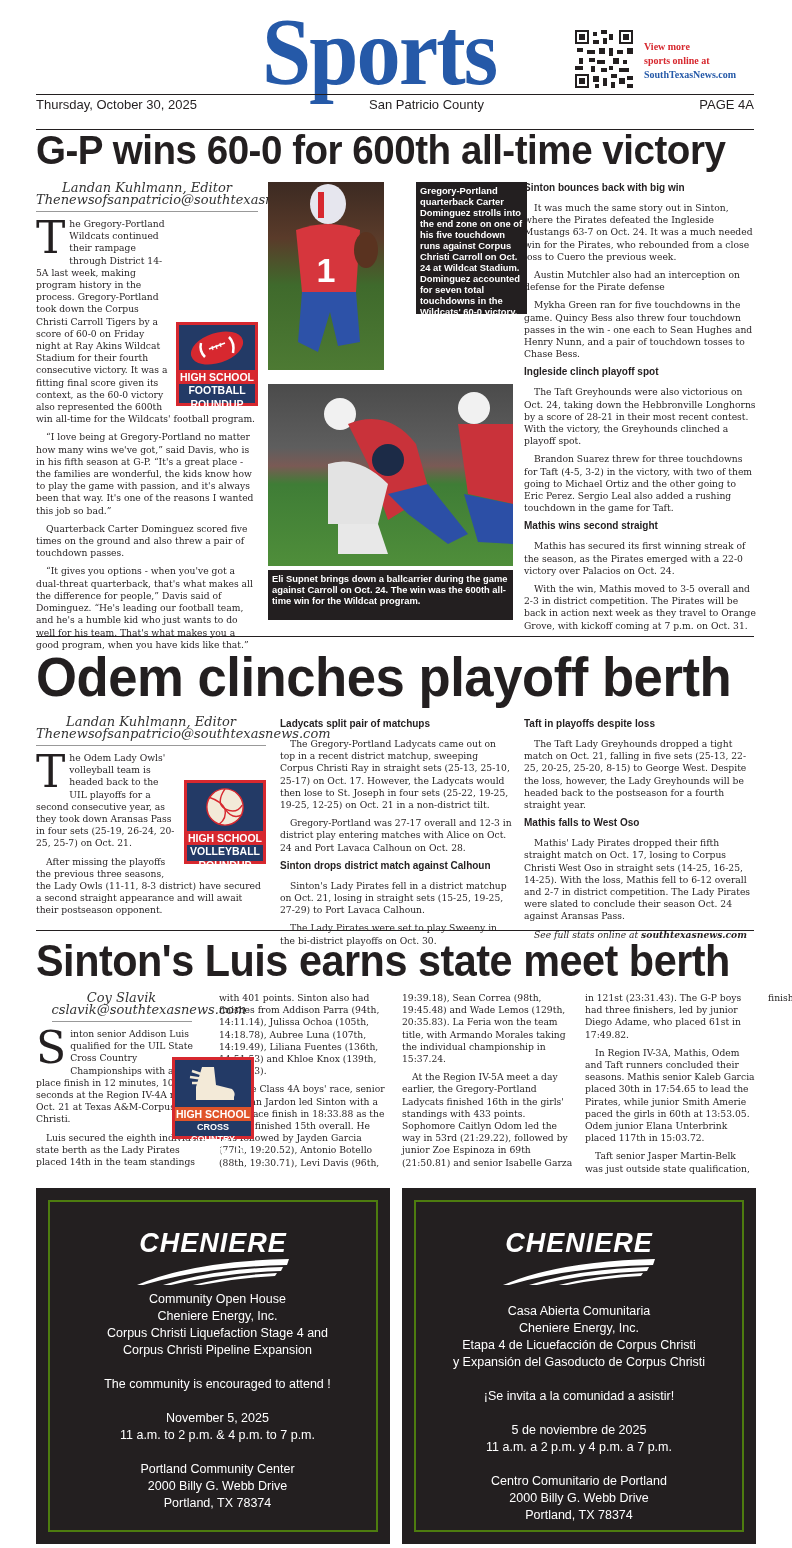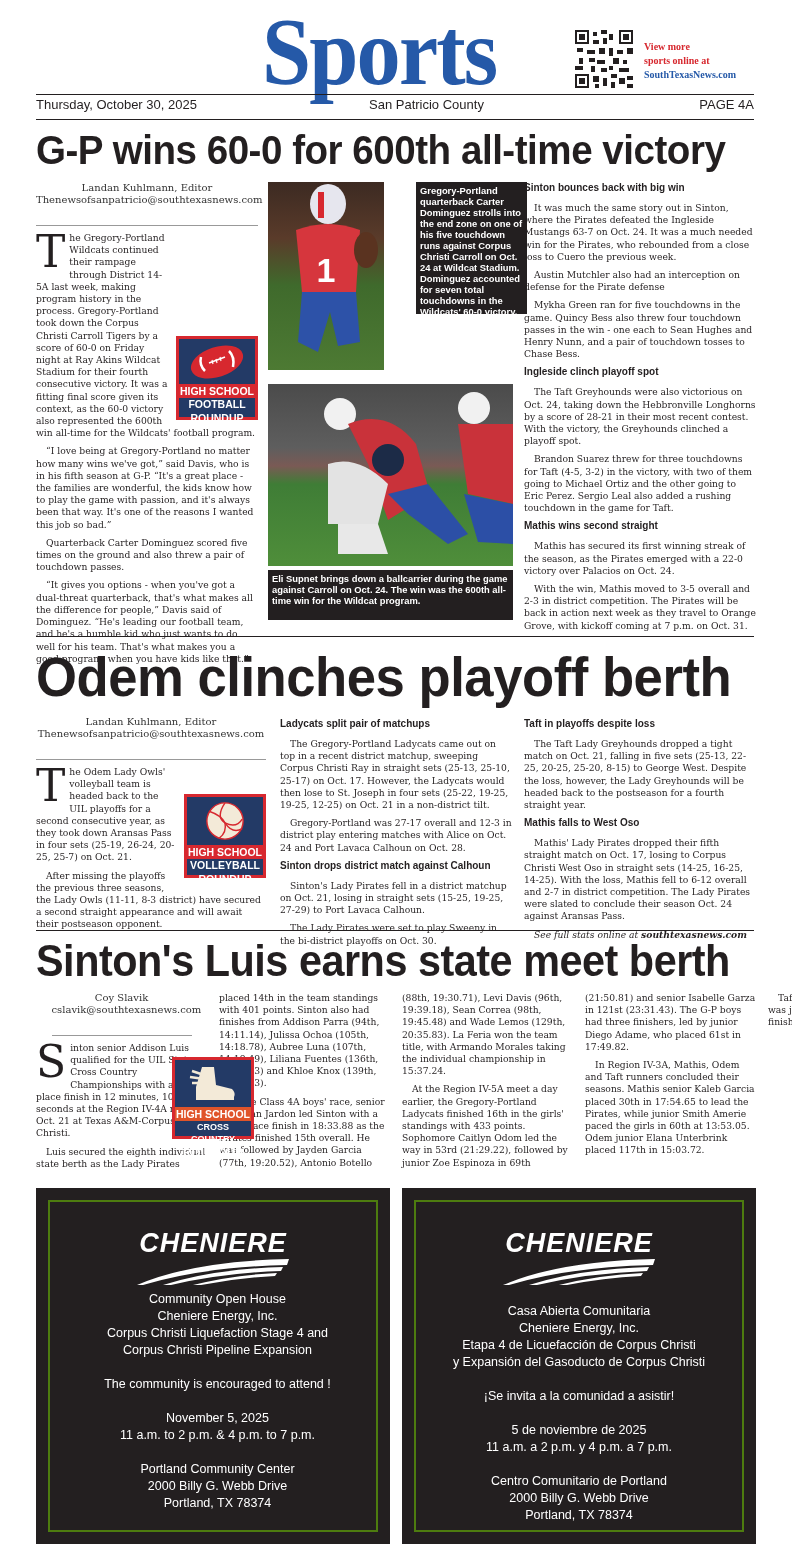--- a/index.html
+++ b/index.html
@@ -3,27 +3,27 @@
 <meta charset="utf-8">
 <style>
   * { box-sizing: border-box; margin: 0; padding: 0; }
   body { width: 792px; height: 1548px; background: #ffffff; color: #231f20; font-family: "DejaVu Serif", serif; overflow: hidden; position: relative; }
   .abs { position: absolute; }
   .masthead-title { left: 262px; top: 8px; width: 250px; font-family: "Liberation Serif", serif; font-weight: bold; font-size: 96px; line-height: 88px; color: #2559a8; letter-spacing: -2px; transform: scaleX(0.92); transform-origin: left top; }
   .qr { left: 575px; top: 30px; width: 58px; height: 58px; }
   .promo { left: 644px; top: 40px; font-family: "Liberation Serif", serif; font-weight: bold; font-size: 10px; line-height: 14px; }
   .promo .red { color: #d7282f; display: block; }
   .promo .blue { color: #2559a8; display: block; }
-  .dateline { left: 36px; top: 94px; width: 718px; height: 26px; border-top: 1px solid #231f20; border-bottom: 1px solid #231f20; font-family: "Liberation Sans", sans-serif; font-size: 13px; line-height: 20px; color: #231f20; }
+  .dateline { left: 36px; top: 94px; width: 718px; height: 36px; border-top: 1px solid #231f20; border-bottom: 1px solid #231f20; font-family: "Liberation Sans", sans-serif; font-size: 13px; line-height: 20px; color: #231f20; }
   .dateline span { position: absolute; top: 0; }
   .headline { font-family: "Liberation Sans", sans-serif; font-weight: bold; color: #231f20; letter-spacing: -0.5px; white-space: nowrap; }
   .h1 { left: 36px; top: 124px; font-size: 41px; line-height: 52px; transform: scaleX(0.94); transform-origin: left top; }
   .h2 { left: 36px; top: 640px; font-size: 56px; line-height: 74px; transform: scaleX(0.94); transform-origin: left top; }
   .h3 { left: 36px; top: 934px; font-size: 44px; line-height: 54px; transform: scaleX(0.94); transform-origin: left top; }
-  .byline { font-family: "DejaVu Serif", serif; font-size: 10px; line-height: 12px; text-align: center; color: #333; padding-bottom: 19px; border-bottom: 1px solid #999; }
+  .byline { font-family: "DejaVu Serif", serif; font-style: italic; font-size: 13px; line-height: 12px; text-align: center; color: #333; padding-bottom: 5px; border-bottom: 1px solid #999; }
   .body { font-family: "DejaVu Serif", serif; font-size: 9.2px; line-height: 12.2px; color: #231f20; }
   .body p { text-indent: 10px; margin-bottom: 6px; }
   .body p.noindent { text-indent: 0; }
   .subhead { font-family: "Liberation Sans", sans-serif; font-weight: bold; font-size: 10px; line-height: 12px; color: #231f20; margin-top: 2px; }
   .subhead + p { margin-top: 8px; }
   .dropcap { float: left; font-family: "DejaVu Serif", serif; font-size: 44px; line-height: 36px; margin: 2px 4px 0 0; color: #231f20; }
   .badge { float: right; border: 3px solid #d7282f; background: #233a66; margin: 4px 0 4px 6px; text-align: center; font-family: "Liberation Sans", sans-serif; font-weight: bold; color: #fff; }
   .badge .band-red { background: #d7282f; font-size: 10.5px; line-height: 14px; }
   .badge .band-blue { font-size: 10.5px; line-height: 12px; padding-bottom: 2px; }
   .photo { background: #2a2a2a; overflow: hidden; }

